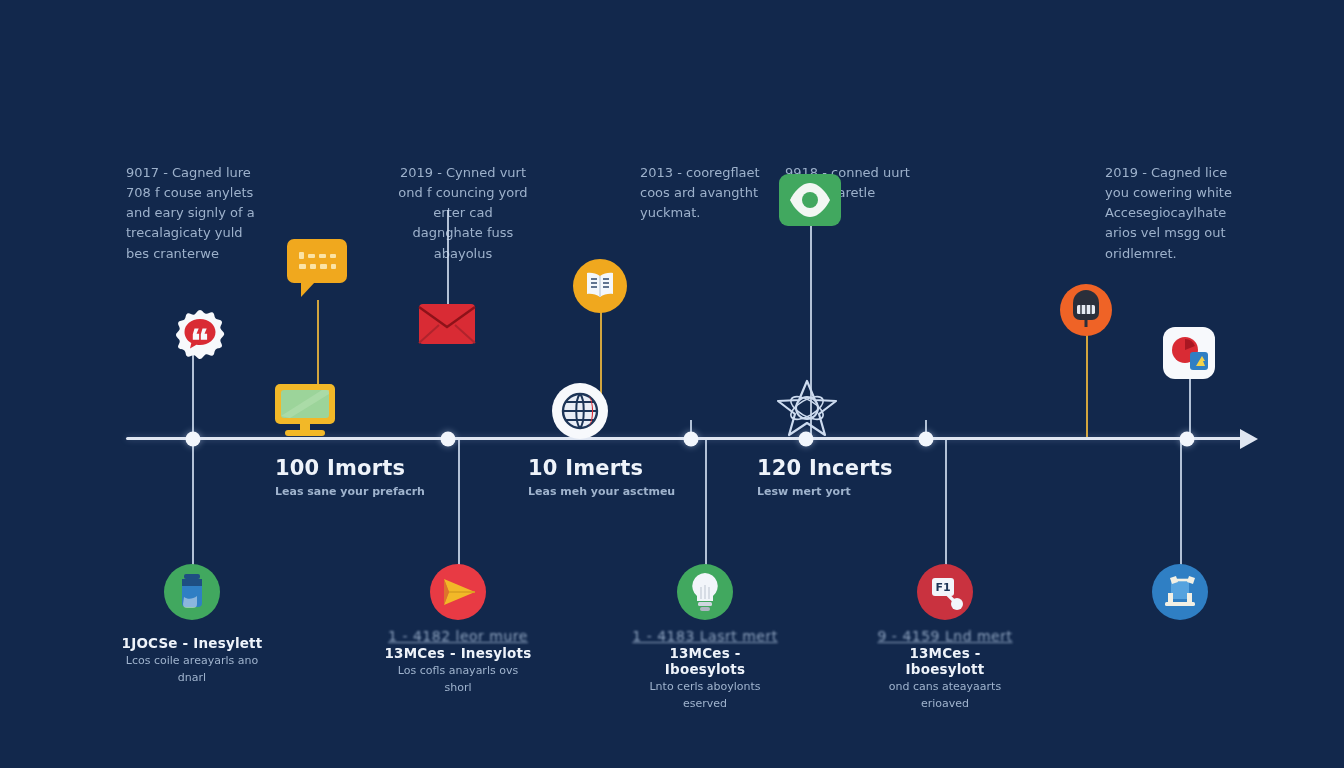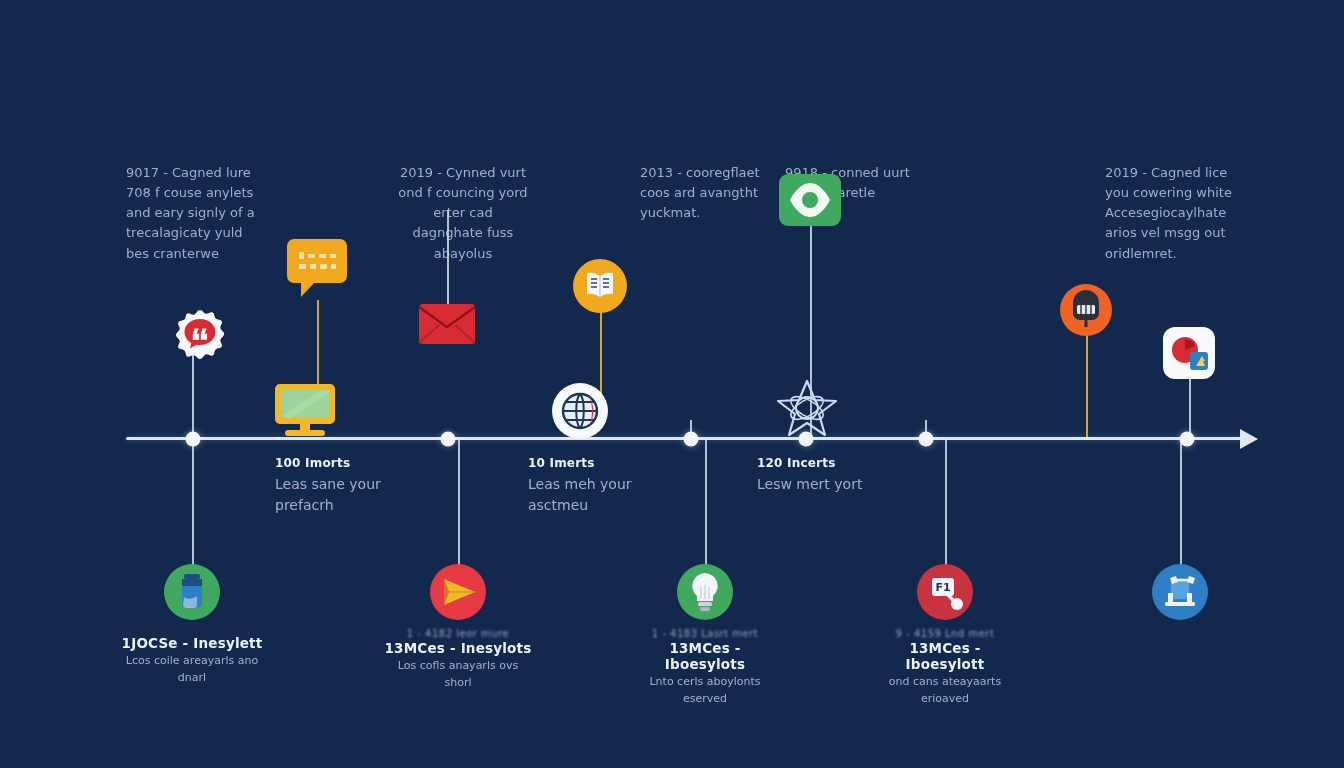--- a/index.html
+++ b/index.html
@@ -47,24 +47,24 @@
   .txt{position:absolute;color:#c8d6ea;}
   .txt .title{
     font-weight:bold;color:#eef3fa;letter-spacing:.2px;
     filter:blur(0.55px);
   }
   .txt .body{
     color:#9fb3cd;filter:blur(0.7px);line-height:1.5;
   }
   .top-note{width:130px;font-size:13px;line-height:1.55;color:#9db1cb;filter:blur(0.75px);}
   .axis-label{width:150px;}
-  .axis-label .title{font-size:12px;margin-bottom:4px;}
-  .axis-label .body{font-size:14px;}
+  .axis-label .title{font-size:21px;margin-bottom:4px;}
+  .axis-label .body{font-size:11px;font-weight:bold;}
   .bot-label{width:150px;text-align:center;}
-  .bot-label .kicker{font-size:10px;color:#8fa4c0;filter:blur(0.8px);letter-spacing:.5px;margin-bottom:1px;}
+  .bot-label .kicker{font-size:14px;color:#8fa4c0;filter:blur(0.8px);letter-spacing:.5px;margin-bottom:1px;text-decoration:underline;}
   .bot-label .title{font-size:13.5px;margin-bottom:2px;}
   .bot-label .body{font-size:11px;text-align:center;}
 </style>
 </head>
 <body>
 
 <div class="bg-vignette"></div>
 
 <div class="stage">
 

